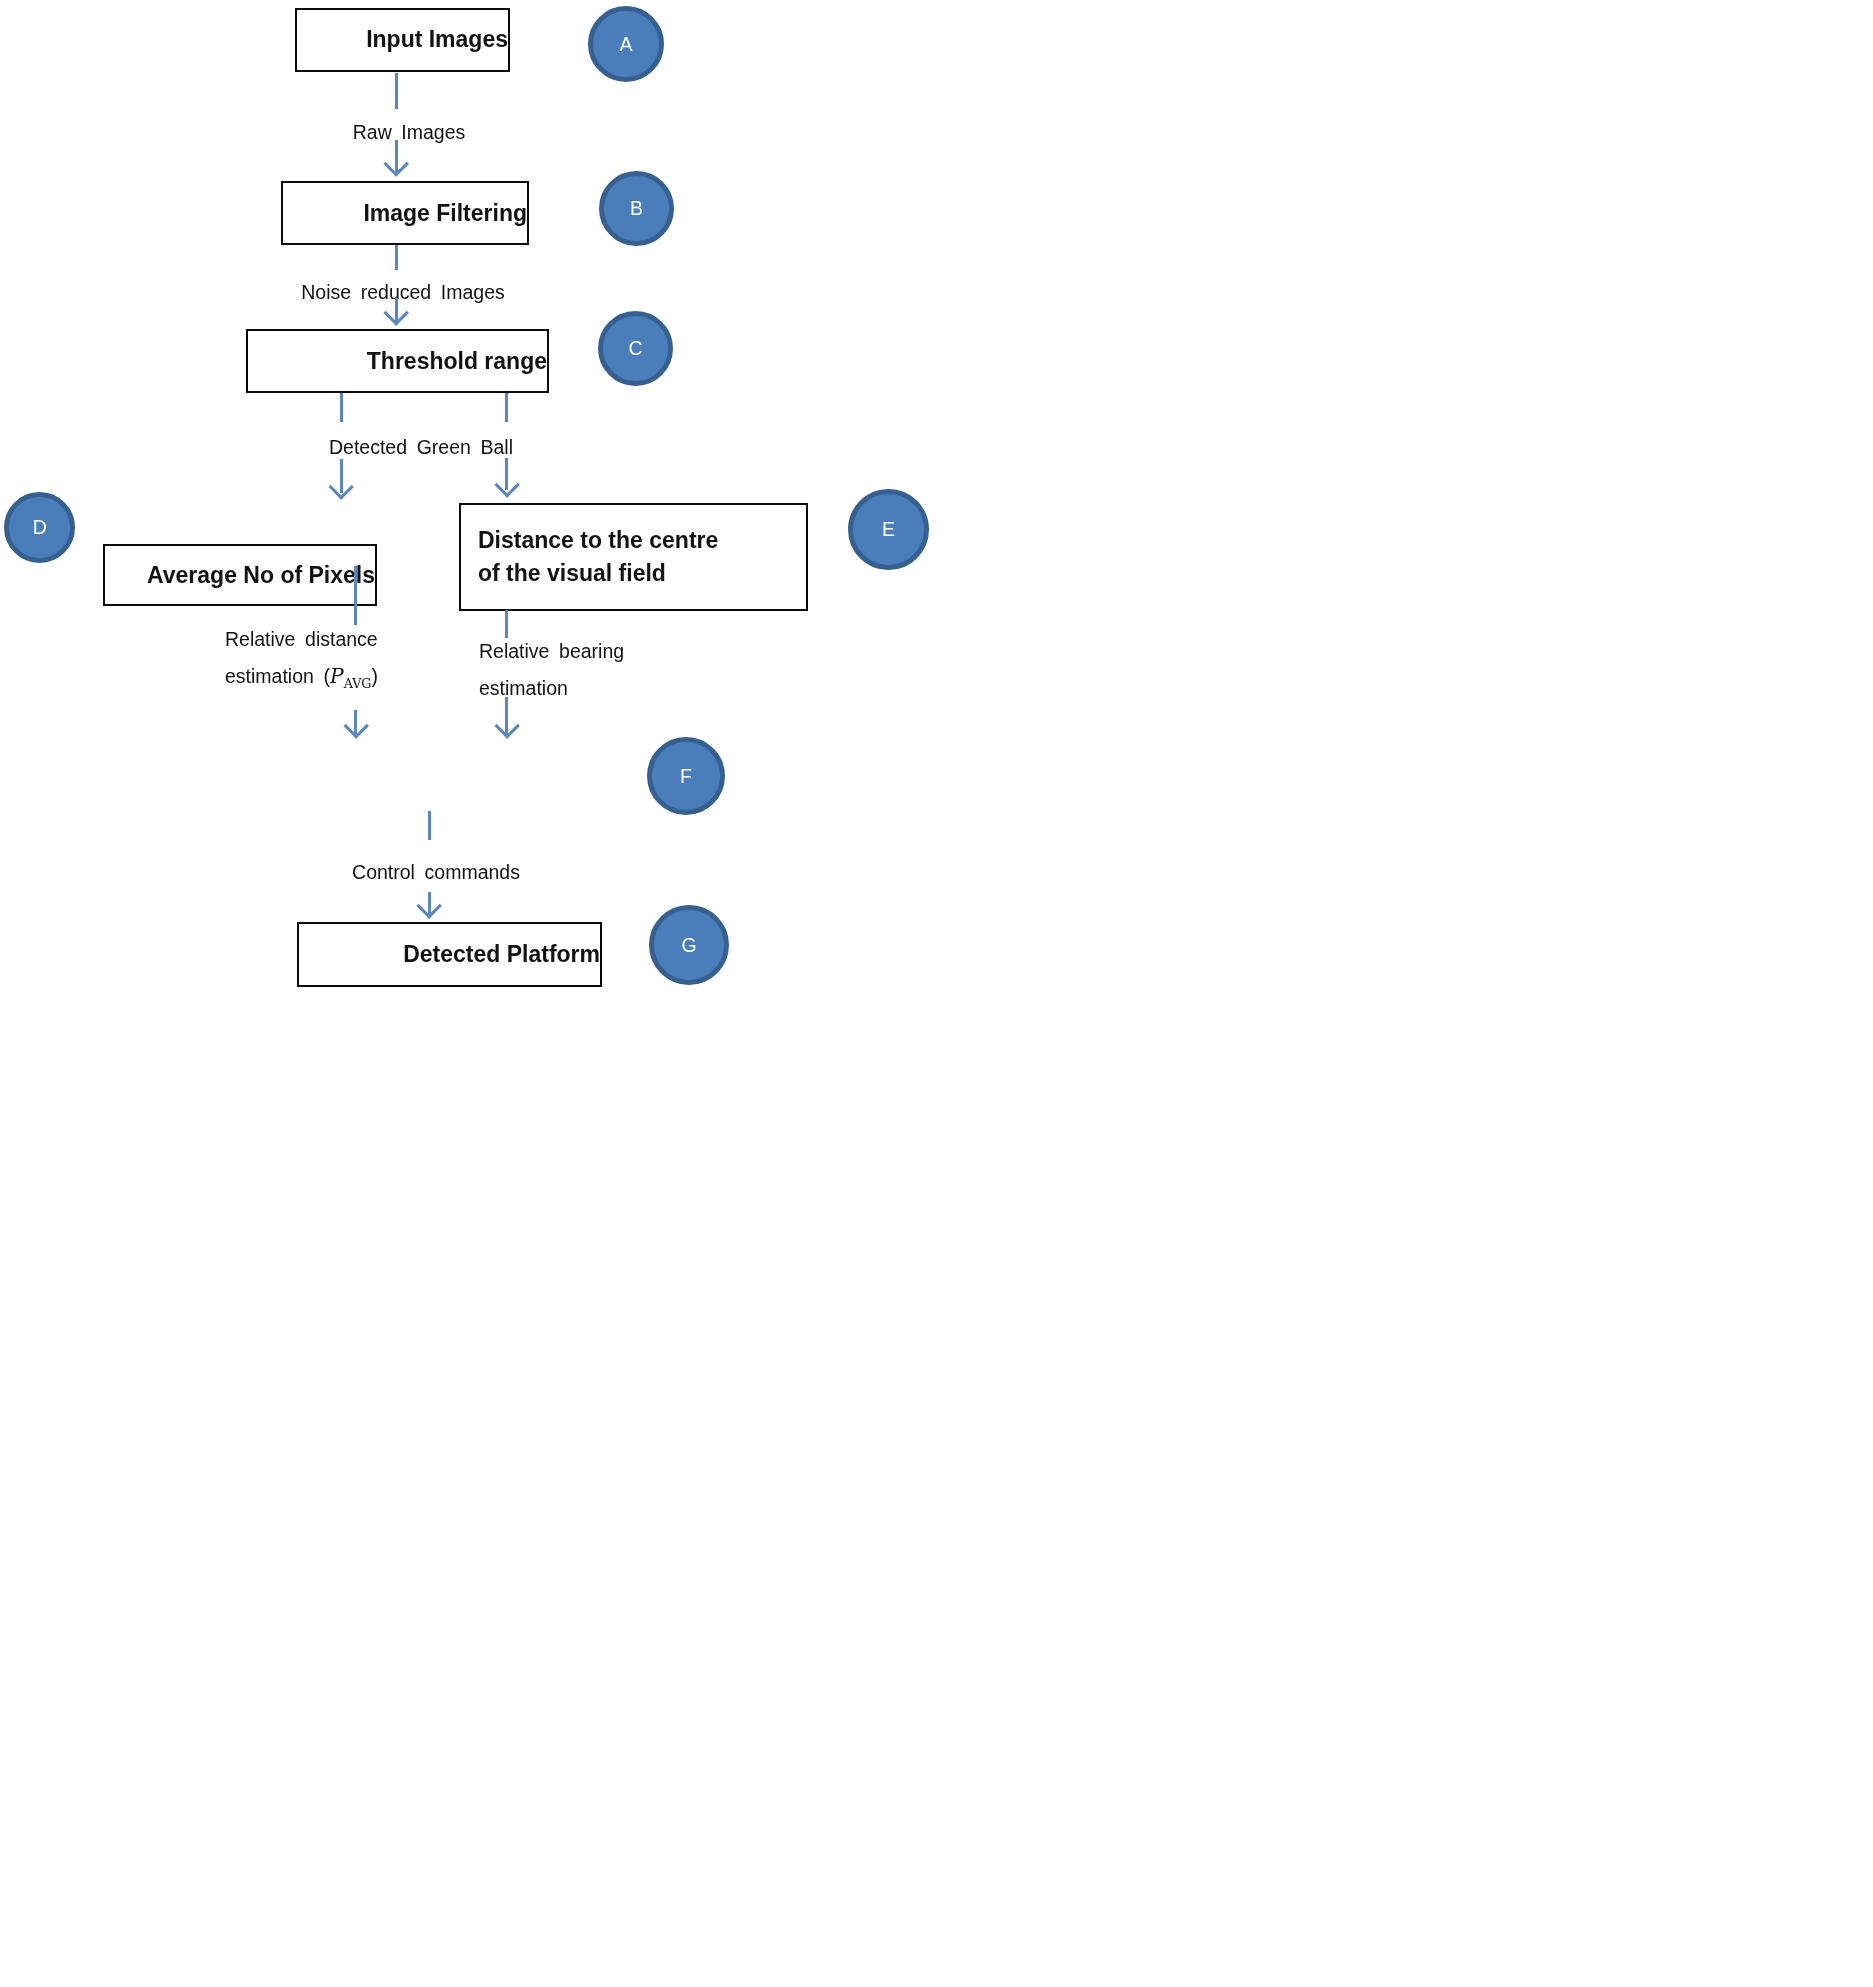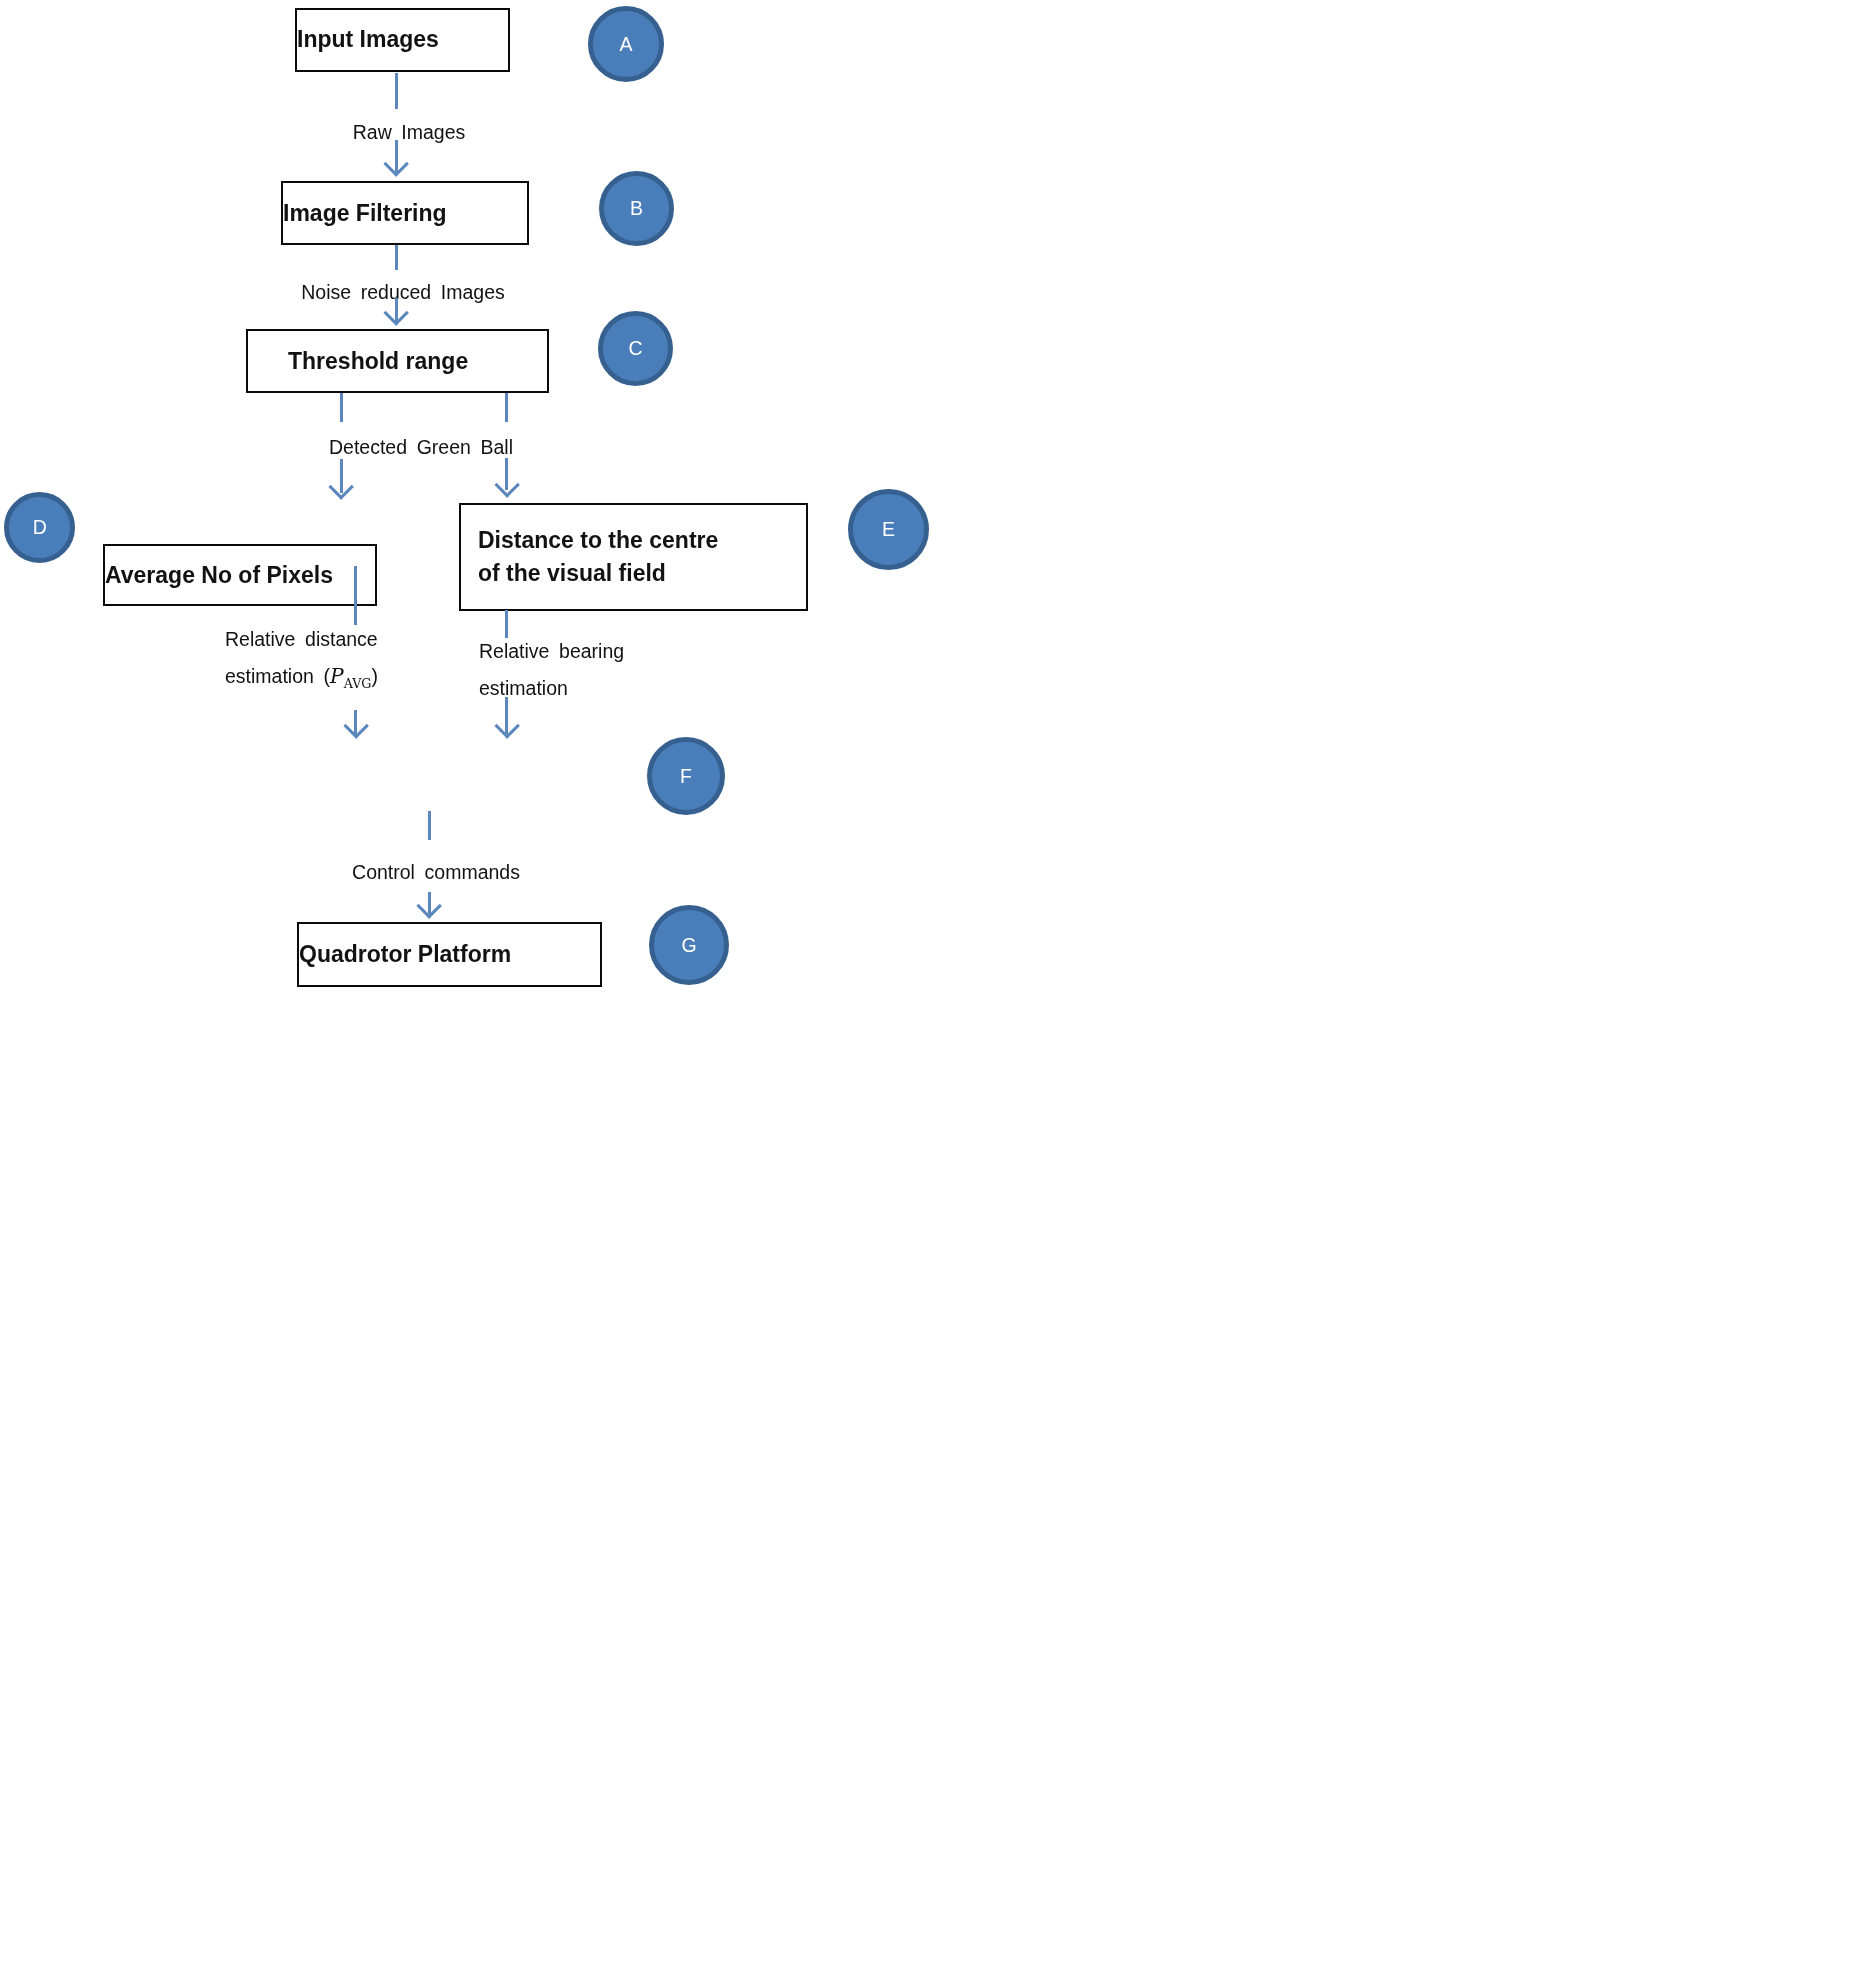--- a/index.html
+++ b/index.html
@@ -14,21 +14,21 @@
     position:relative;
     width:937px;height:994px;
     background:#ffffff;
     font-family:"Liberation Sans","DejaVu Sans",sans-serif;
     overflow:hidden;
   }
   .node{
     position:absolute;
     background:#ffffff;
     border:2.5px solid var(--box-border);
-    display:flex;align-items:center;justify-content:flex-start;
+    display:flex;align-items:center;justify-content:flex-end;
     box-sizing:border-box;
     color:var(--ink);
     font-weight:700;
     font-size:23px;
     letter-spacing:0px;
     text-align:center;
   }
   .node.multiline{
     flex-direction:column;
     align-items:flex-start;
@@ -101,21 +101,21 @@
     <span>Average No of Pixels</span>
   </div>
 
   <div class="node multiline" style="left:459px;top:503px;width:349px;height:108px;">
     <span>Distance to the centre</span>
     <span>of the visual field</span>
   </div>
 
 
   <div class="node" style="left:297px;top:922px;width:305px;height:65px;">
-    <span>Quadrotor Platform</span>
+    <span>Detected Platform</span>
   </div>
 
   <div class="marker" style="left:588px;top:6px;width:76px;height:76px;">
     <span>A</span>
   </div>
   <div class="marker" style="left:599px;top:171px;width:75px;height:75px;">
     <span>B</span>
   </div>
   <div class="marker" style="left:598px;top:311px;width:75px;height:75px;">
     <span>C</span>

